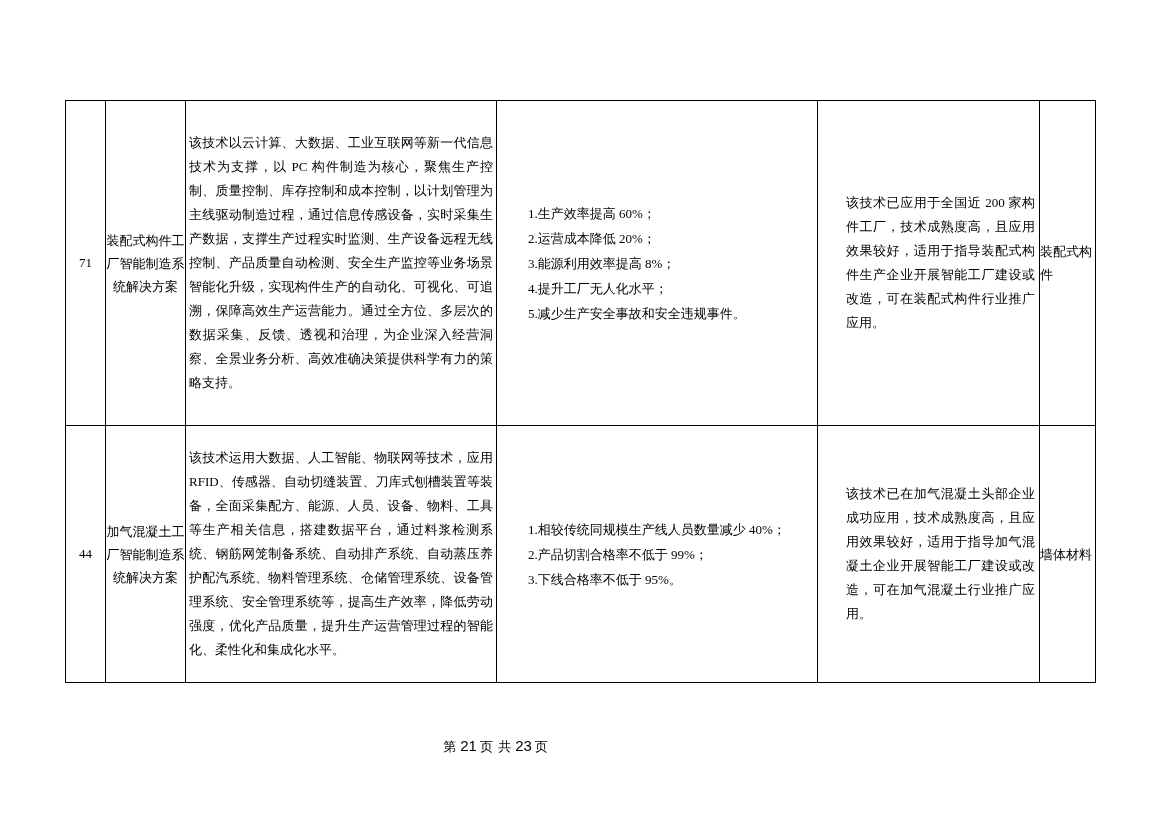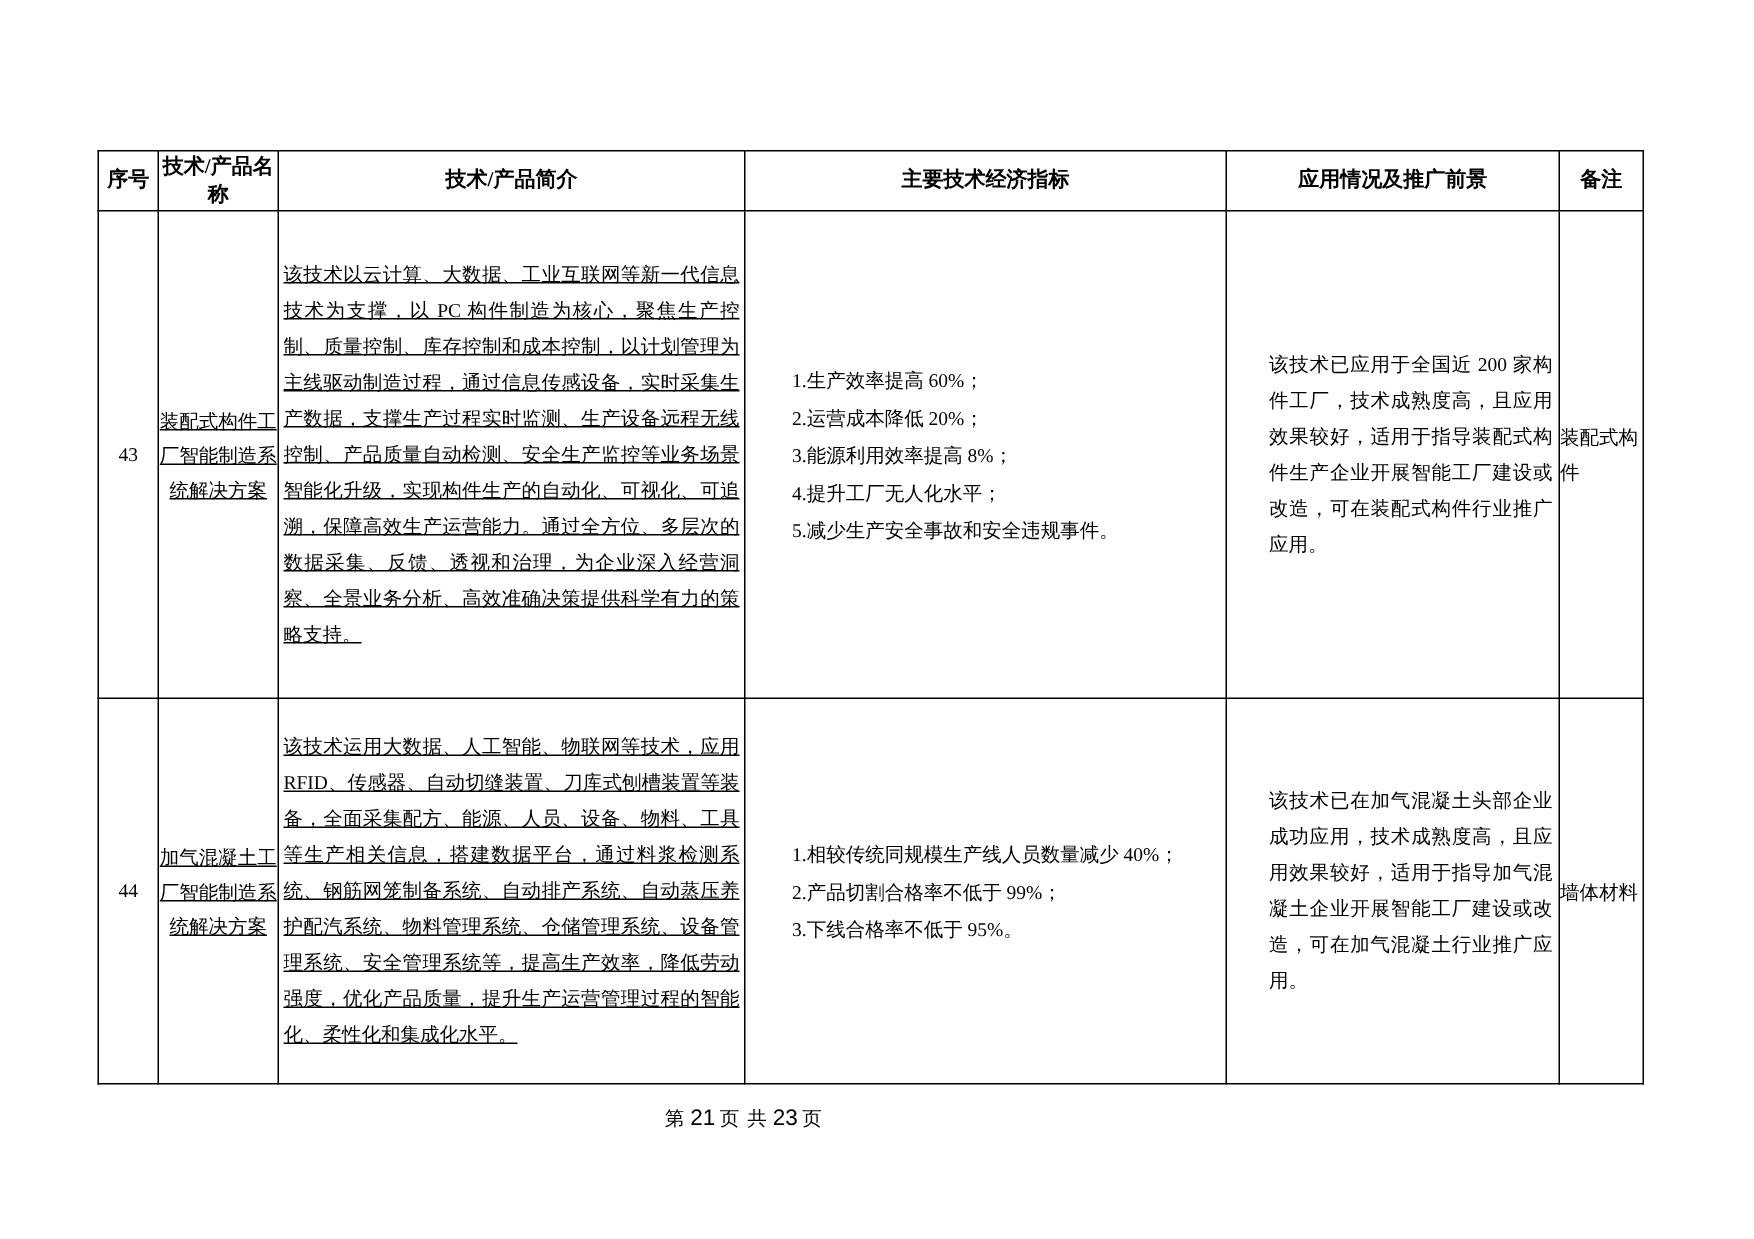--- a/index.html
+++ b/index.html
@@ -40,28 +40,26 @@
   tr.row-44 { height: 257px; }
   .cell-seq {
     text-align: center;
     font-size: 13px;
   }
   .cell-name {
     text-align: center;
     font-size: 13px;
     line-height: 23px;
     padding: 0 1px;
-    text-decoration: underline;
   }
   .cell-intro .txt {
     font-size: 13px;
     line-height: 24px;
     text-align: justify;
     padding: 0 3px;
-    text-decoration: underline;
   }
   .cell-ind .line {
     font-size: 13px;
     line-height: 25px;
     text-align: left;
     padding-left: 3px;
     white-space: nowrap;
     margin-left: 28px;
   }
   .cell-app .txt {
@@ -99,31 +97,23 @@
 <table class="doc-table">
   <colgroup>
     <col style="width:40px">
     <col style="width:80px">
     <col style="width:311px">
     <col style="width:321px">
     <col style="width:222px">
     <col style="width:56px">
   </colgroup>
   <tbody>
-    <tr class="header-row">
-      <th>序号</th>
-      <th>技术/产品名称</th>
-      <th>技术/产品简介</th>
-      <th>主要技术经济指标</th>
-      <th>应用情况及推广前景</th>
-      <th>备注</th>
-    </tr>
 
     <tr class="row-43">
-      <td class="cell-seq">43</td>
+      <td class="cell-seq">71</td>
       <td class="cell-name">装配式构件工厂智能制造系统解决方案</td>
       <td class="cell-intro">
         <div class="txt">该技术以云计算、大数据、工业互联网等新一代信息技术为支撑，以 PC 构件制造为核心，聚焦生产控制、质量控制、库存控制和成本控制，以计划管理为主线驱动制造过程，通过信息传感设备，实时采集生产数据，支撑生产过程实时监测、生产设备远程无线控制、产品质量自动检测、安全生产监控等业务场景智能化升级，实现构件生产的自动化、可视化、可追溯，保障高效生产运营能力。通过全方位、多层次的数据采集、反馈、透视和治理，为企业深入经营洞察、全景业务分析、高效准确决策提供科学有力的策略支持。</div>
       </td>
       <td class="cell-ind">
         <div class="line">1.生产效率提高 60%；</div>
         <div class="line">2.运营成本降低 20%；</div>
         <div class="line">3.能源利用效率提高 8%；</div>
         <div class="line">4.提升工厂无人化水平；</div>
         <div class="line">5.减少生产安全事故和安全违规事件。</div>

